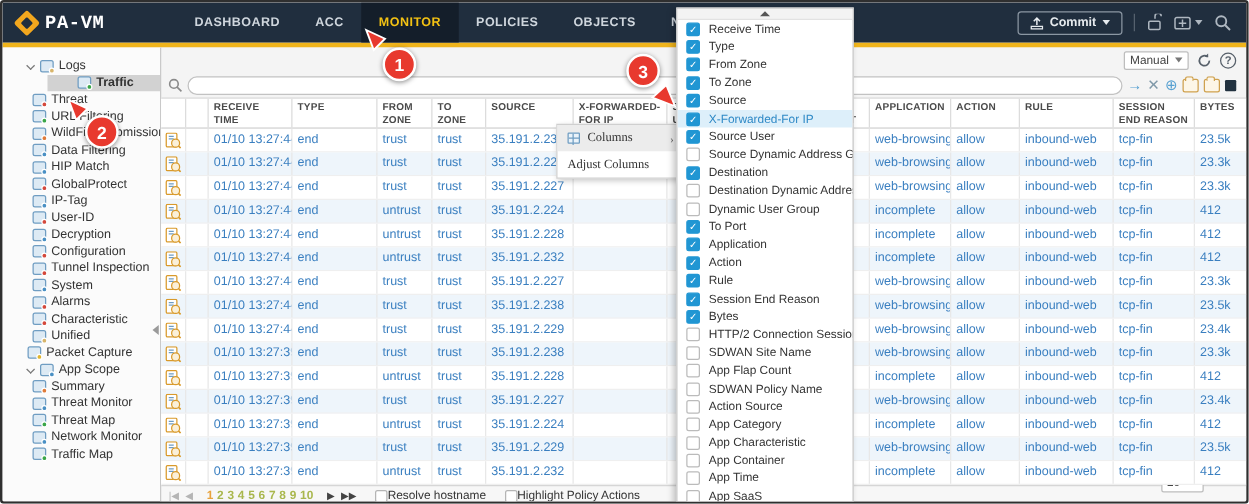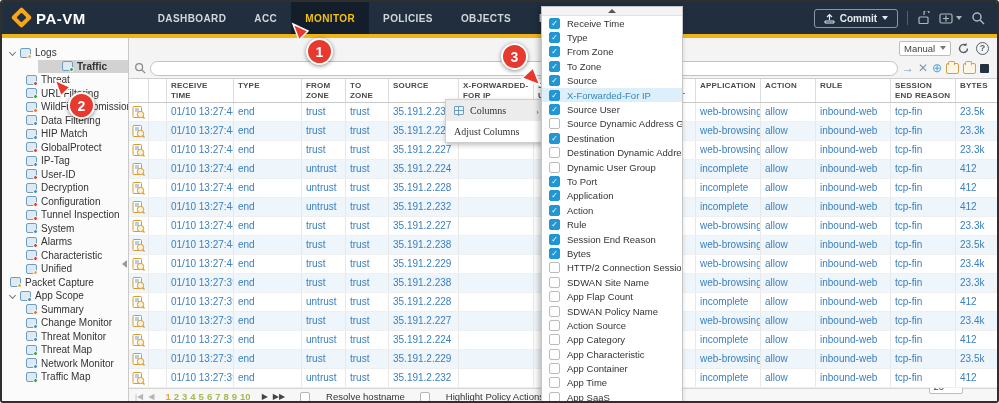--- a/index.html
+++ b/index.html
@@ -2,36 +2,36 @@
 <html><head>
 <meta charset="utf-8">
 <style>
   * { margin:0; padding:0; box-sizing:border-box; }
   html,body { width:999px; height:403px; font-family:"Liberation Sans",sans-serif; }
   .screen { position:relative; width:999px; height:403px; border:2px solid #2f2f2f; border-radius:3px; overflow:hidden; background:#f2f2f2; }
 
   
   .navbar { position:relative; height:32px; background:#202e3e; display:flex; align-items:center; padding:0 12px; z-index:5; }
   .accentbar { height:4px; background:#f0b41b; }
-  .logo { display:flex; align-items:flex-start; gap:7px; }
+  .logo { display:flex; align-items:center; gap:7px;font-family:Liberation Mono, monospace; }
   .logo-diamond { width:15px; height:15px; background:#f2a71e; transform:rotate(45deg); position:relative; border-radius:2px; }
   .logo-diamond::after { content:""; position:absolute; left:4px; top:4px; width:7px; height:7px; background:#202e3e; border-radius:1px; }
   .logo-text { color:#fff; font-weight:bold; font-size:15px; letter-spacing:.5px; }
   .nav-tabs { display:flex; margin-left:58px; height:32px; }
   .tab { color:#cfd6dd; font-size:10px; font-weight:bold; letter-spacing:.4px; padding:0 14px; display:flex; align-items:center; height:32px; cursor:pointer; }
   .tab.active { background:#141e2a; color:#f2c113; }
   .nav-right { margin-left:auto; display:flex; align-items:center; gap:9px; }
   .commit-btn { display:flex; align-items:center; gap:5px; border:1px solid #8b97a3; border-radius:3px; color:#e7ebef; font-size:10px; font-weight:bold; padding:3px 9px; }
   .nav-sep { width:1px; height:14px; background:#55616e; }
   .caret-dn { width:0; height:0; border-left:3.5px solid transparent; border-right:3.5px solid transparent; border-top:4px solid currentColor; display:inline-block; }
 
   
   .content { display:flex; height:367px; }
   .sidebar { width:127px; background:#fbfbfb; border-right:1px solid #c9c9c9; padding-top:8px; position:relative; font-size:10px; color:#333; overflow:hidden; }
-  .side-item { display:flex; align-items:center; gap:4px; height:13.5px; padding-left:8px; white-space:nowrap; cursor:pointer; }
+  .side-item { display:flex; align-items:center; gap:4px; height:13.5px; padding-left:20px; white-space:nowrap; cursor:pointer; }
   .side-item.lvl1 { padding-left:24px; }
   .side-item.selected { background:#d2d2d2; font-weight:bold;margin-left:36px; }
   .chev { width:5px; height:5px; border-right:1px solid #777; border-bottom:1px solid #777; transform:rotate(45deg); margin-right:1px; flex:none; }
   .s-icon { width:11px; height:10px; border:1px solid #6f9dc2; background:#ddeaf4; border-radius:2px; position:relative; flex:none; }
   .s-icon i { position:absolute; right:-2px; bottom:-2px; width:5px; height:5px; border-radius:50%; border:1px solid #fff; }
   .collapse-handle { position:absolute; right:1px; top:222px; width:0; height:0; border-top:4px solid transparent; border-bottom:4px solid transparent; border-right:5px solid #9a9a9a; }
 
   .main { flex:1; display:flex; flex-direction:column; background:#f4f4f4; min-width:0; }
   .toolbar-top { height:20px; display:flex; align-items:center; justify-content:flex-end; gap:6px; padding:0 8px; }
   .mini-select { display:flex; align-items:center; justify-content:space-between; background:#fff; border:1px solid #bdbdbd; border-radius:2px; font-size:9.5px; color:#444; padding:1px 4px; min-width:52px; height:15px; }
@@ -54,21 +54,21 @@
   .td.icon-cell { display:flex; align-items:center; justify-content:center; padding:0; }
   .td.port { text-align:right; padding-right:13px; }
 
   
   .tfooter { height:16px; background:#f7f7f7; border-top:1px solid #d6d6d6; display:flex; align-items:center; font-size:9.5px; color:#333; padding:0 6px; gap:5px; }
   .pg-nav { color:#b5b5b5; font-size:8px; }
   .pg-nav.on { color:#444; }
   .pages { display:flex; gap:3px; margin:0 6px; font-weight:bold; font-size:9.5px; }
   .pages span { color:#a9b74d; cursor:pointer; }
   .pages span.cur { color:#e8a33d; }
-  .fchk { display:flex; align-items:center; gap:16px; margin-left:10px; }
+  .fchk { display:flex; align-items:center; gap:0; margin-left:10px; }
   .box { width:10px; height:10px; border:1px solid #b5b5b5; background:#fff; border-radius:2px; }
   .foot-right { margin-left:auto; display:flex; align-items:center; gap:6px;flex-direction:column; }
 
   
   .ctx-menu { position:absolute; left:443px; top:97px; width:103px; background:#fff; border:1px solid #cfcfcf; box-shadow:1px 2px 5px rgba(0,0,0,.25); z-index:20; font-size:10px; color:#333; }
   .ctx-item { display:flex; align-items:center; gap:6px; height:21px; padding:0 8px; cursor:pointer;font-family:Liberation Serif, serif; }
   .ctx-item.hl { background:#ececec; }
   .grid-ico { width:10px; height:9px; border:1px solid #6f9dc2; border-radius:1px; background:linear-gradient(#6f9dc2,#6f9dc2) 0 2.5px/10px 1px no-repeat, #eaf3fa; position:relative; }
   .grid-ico::after { content:""; position:absolute; left:3px; top:0; width:1px; height:9px; background:#6f9dc2; }
   .ctx-arrow { margin-left:auto; color:#666; font-size:9px; }
@@ -254,26 +254,20 @@
           <span class="s-icon">
             <i style="background: rgb(74, 144, 196);"></i>
           </span>
           <span>App Scope</span>
         </div>
         <div class="side-item lvl1">
           <span class="s-icon">
             <i style="background: rgb(224, 123, 57);"></i>
           </span>
           <span>Summary</span>
-        </div>
-        <div class="side-item lvl1">
-          <span class="s-icon">
-            <i style="background: rgb(74, 144, 196);"></i>
-          </span>
-          <span>Change Monitor</span>
         </div>
         <div class="side-item lvl1">
           <span class="s-icon">
             <i style="background: rgb(74, 144, 196);"></i>
           </span>
           <span>Threat Monitor</span>
         </div>
         <div class="side-item lvl1">
           <span class="s-icon">
             <i style="background: rgb(58, 166, 72);"></i>

